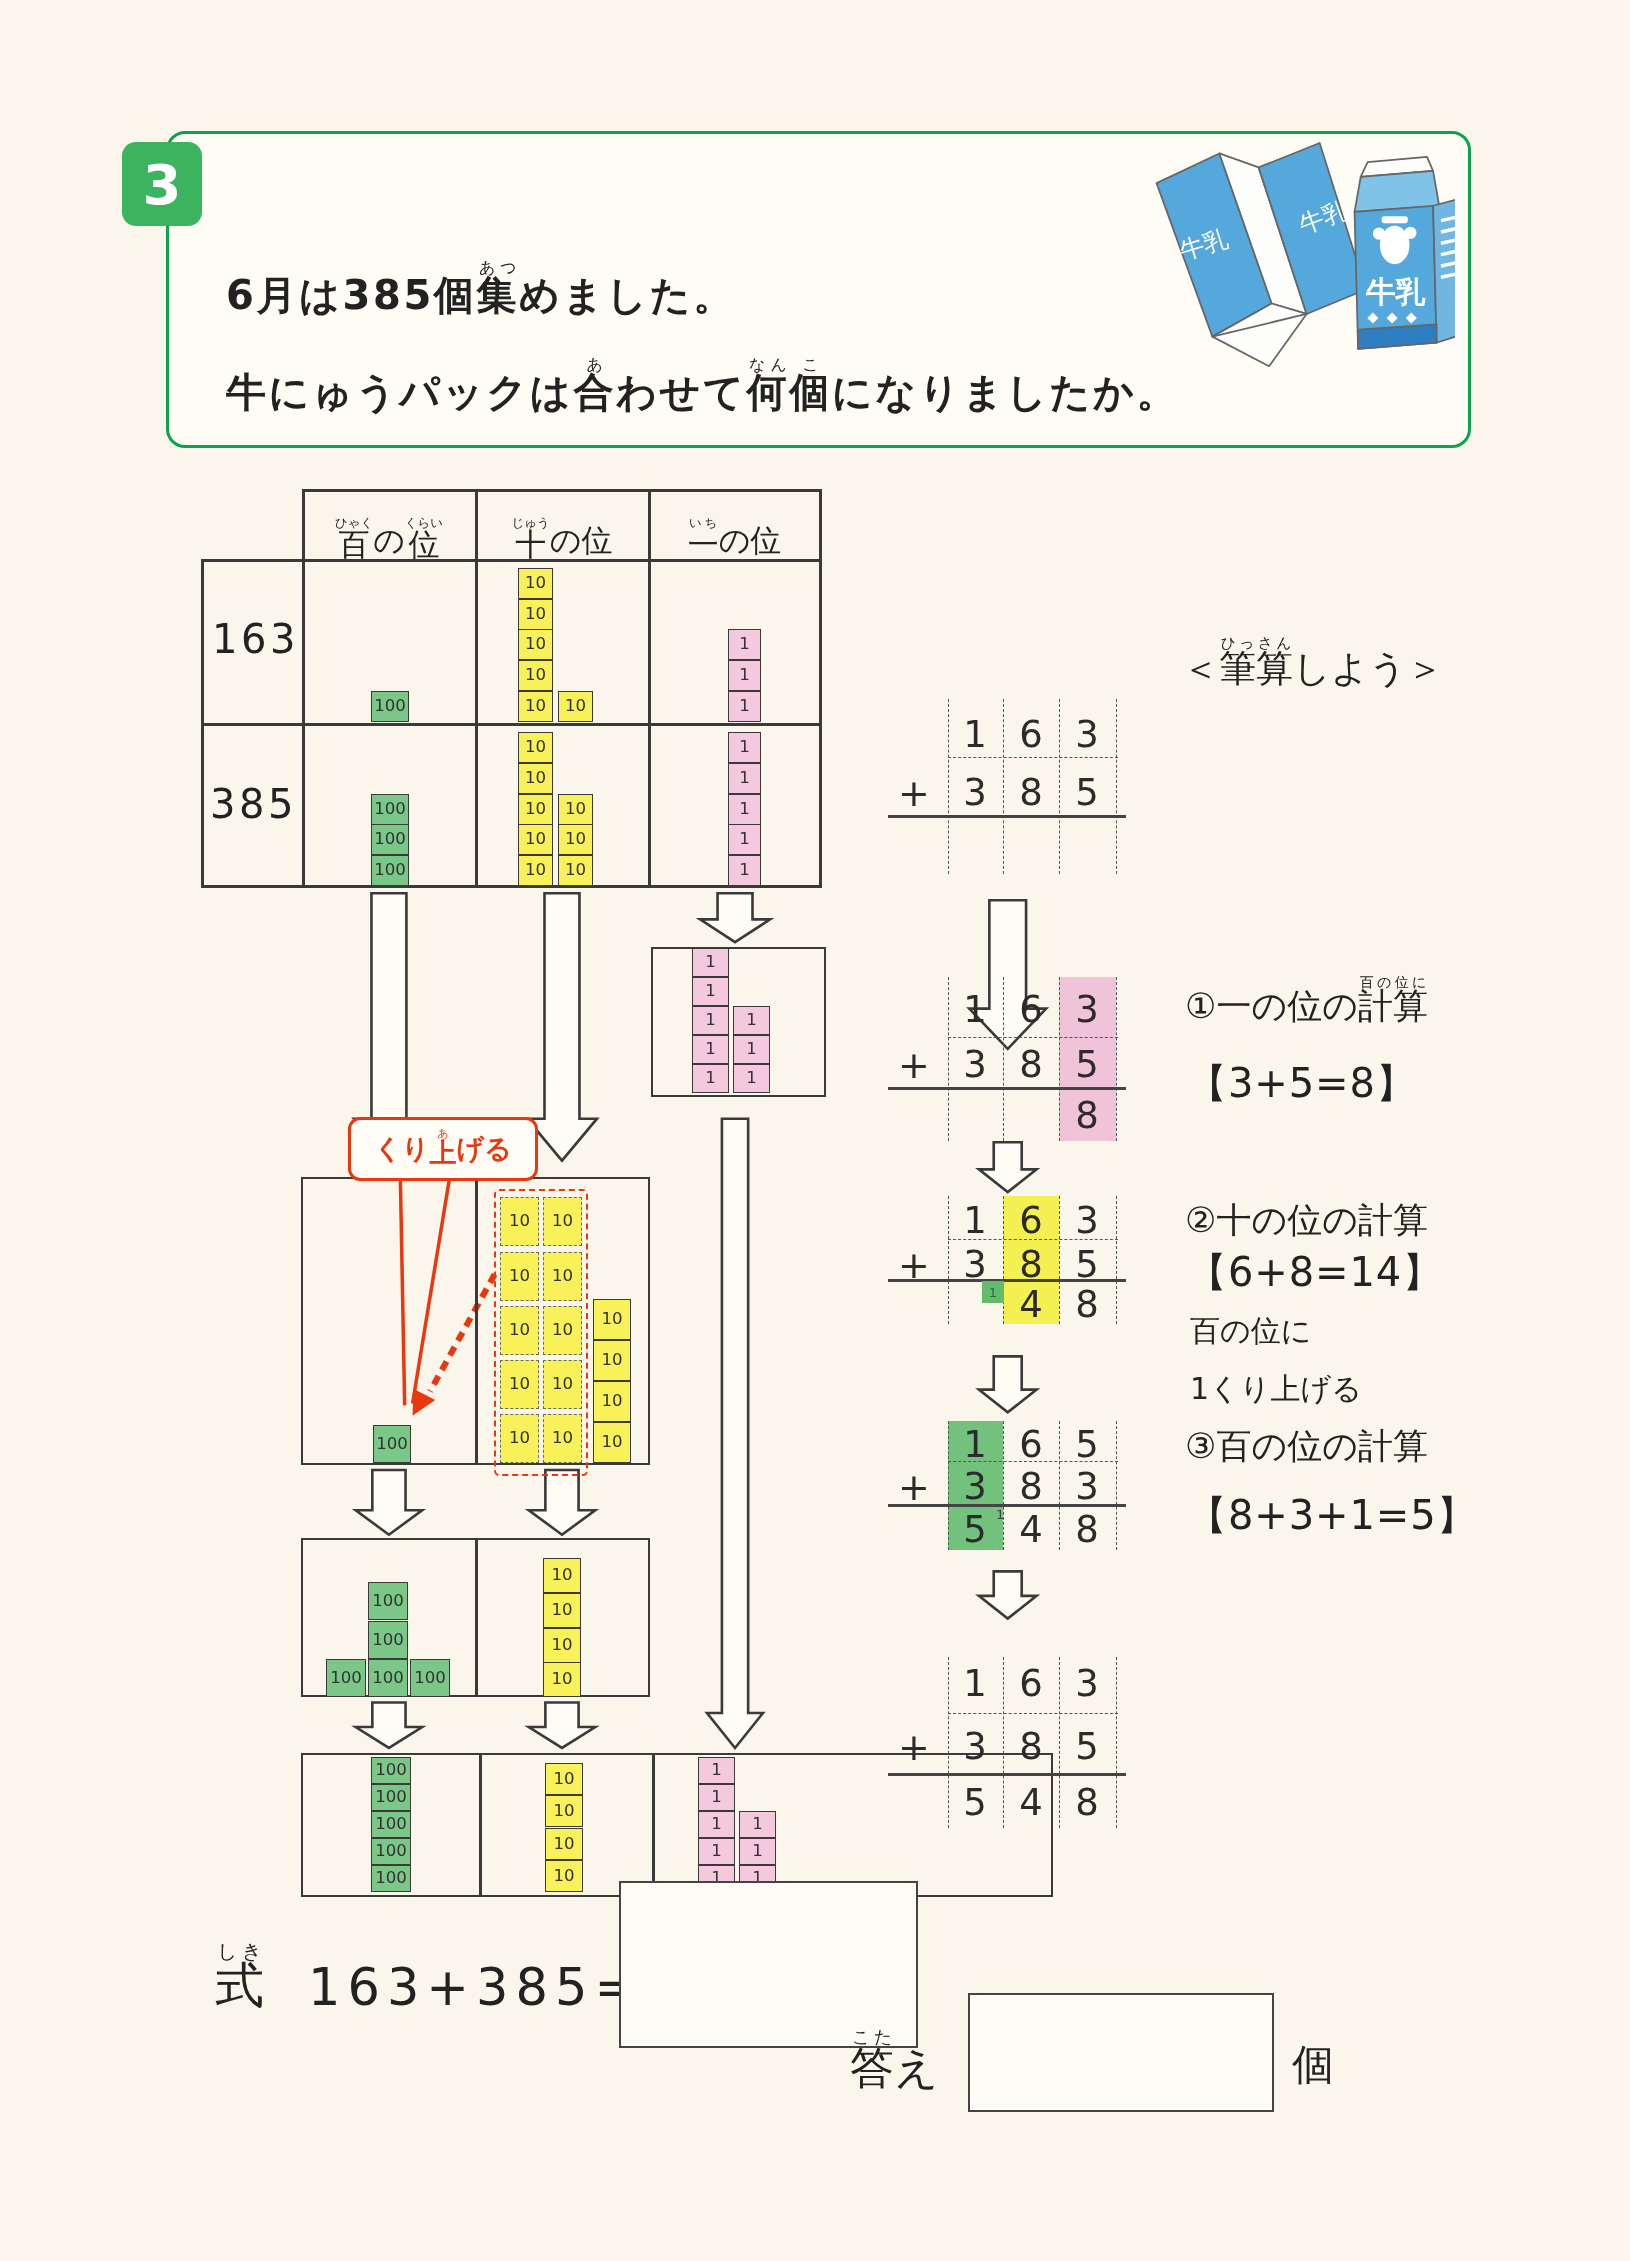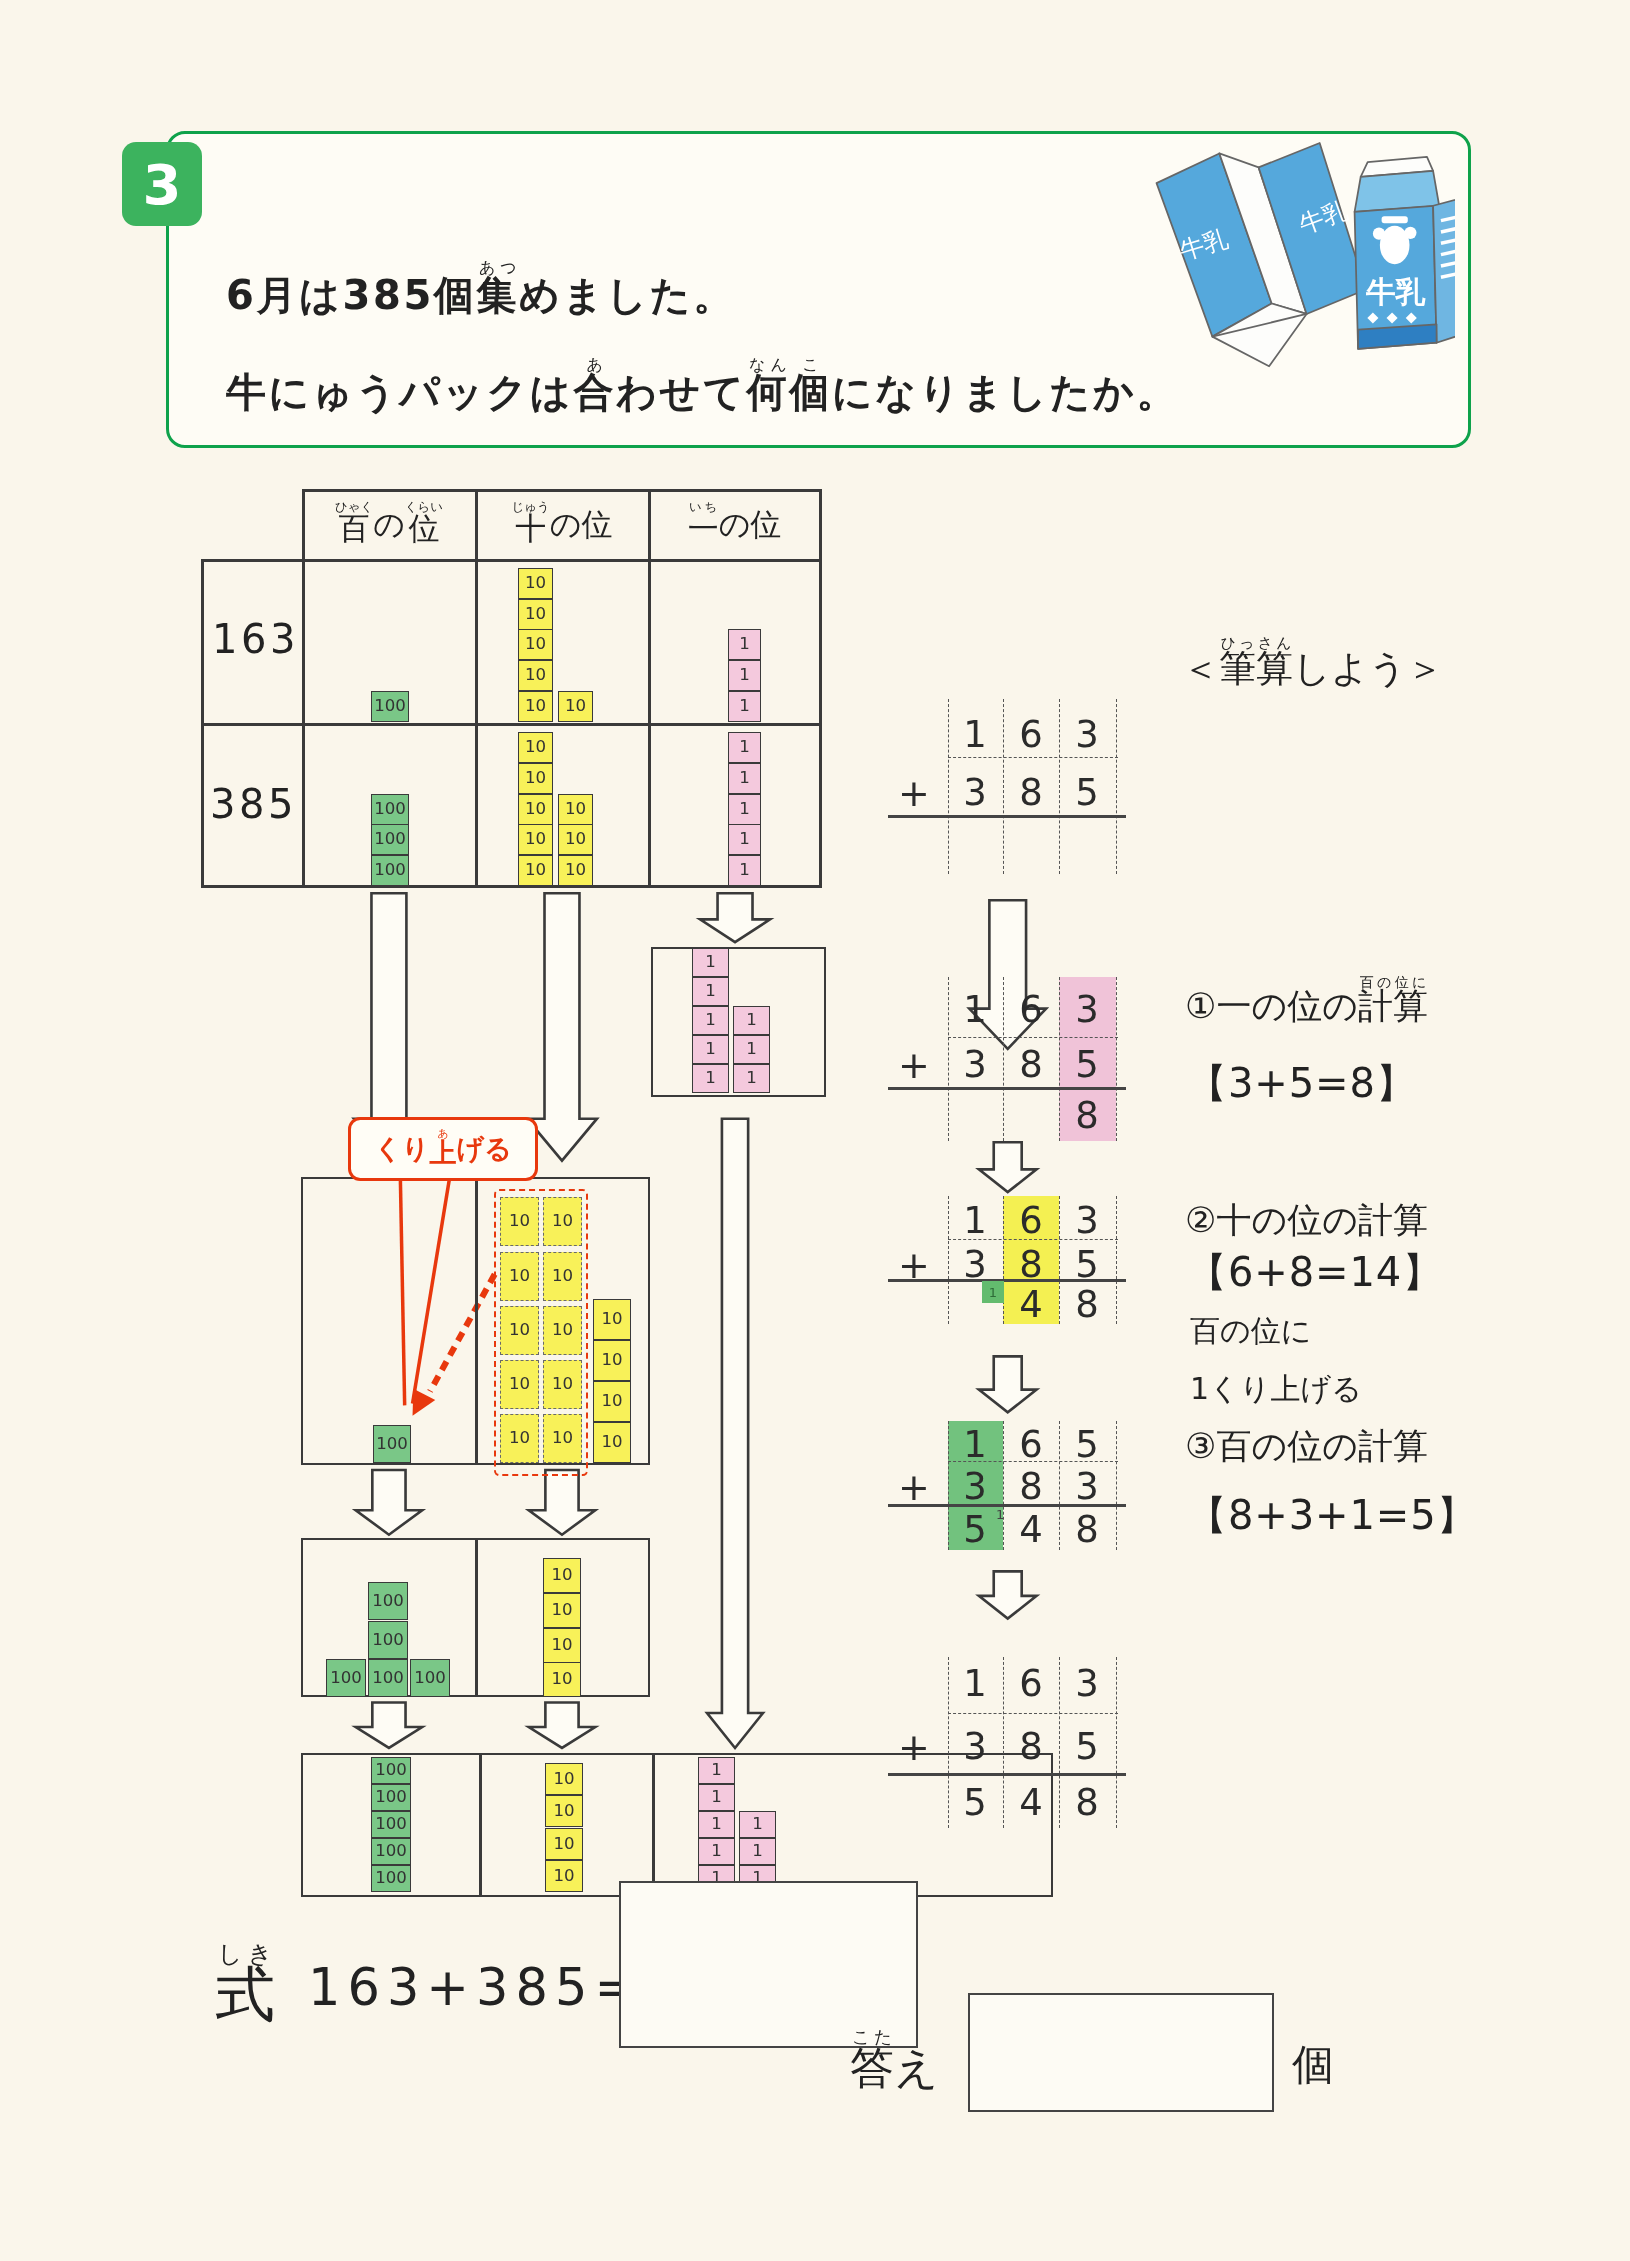--- a/index.html
+++ b/index.html
@@ -9,21 +9,21 @@
   svg.overlay{position:absolute;left:0;top:0;width:1630px;height:2261px;z-index:1;pointer-events:none;}
   
   .problem-box{left:166px;top:131px;width:1299px;height:311px;border:3.5px solid #0EA24B;border-radius:19px;background:#FEFCF5;z-index:2;}
   .badge{left:122px;top:142px;width:80px;height:84px;background:#3CB35E;border-radius:14px;color:#fff;
          font-size:56px;display:flex;align-items:center;justify-content:center;z-index:3;font-weight:600;}
   .ptext{font-size:40px;color:#222;letter-spacing:2.6px;font-weight:600;z-index:3;white-space:nowrap;}
   ruby{ruby-position:over;}
   rt{font-size:0.40em;font-weight:400;letter-spacing:0;}
   
   .tline{background:#3a3a3a;z-index:2;}
-  .hcell{z-index:3;display:flex;align-items:center;justify-content:center;font-size:31px;color:#222;font-weight:500;}
+  .hcell{z-index:3;display:flex;align-items:center;justify-content:center;font-size:31px;color:#222;font-weight:500;margin-top:16px;}
   .rowlabel{z-index:3;font-size:40px;color:#222;letter-spacing:3.5px;}
   .blk{position:absolute;border:1.7px solid #3a3a3a;box-sizing:border-box;display:flex;align-items:center;justify-content:center;
        font-size:16.6px;color:#333;z-index:3;line-height:1;}
   .g{background:#7AC787;}
   .y{background:#F8F159;}
   .p{background:#F4C9DD;}
   .blk.dash{border:1.7px dashed #6a6a6a;}
   .box{border:2.6px solid #3a3a3a;background:transparent;z-index:2;box-sizing:border-box;}
   .redrect{border:2.6px dashed #E8380D;border-radius:5.2px;z-index:2;box-sizing:border-box;}
   .callout{left:348px;top:1117px;width:184px;height:58px;border:3.5px solid #E8380D;border-radius:12.2px;background:#FFFDF6;
@@ -319,21 +319,21 @@
   <span class="dg" style="left:947px;top:1664px;">1</span>
   <span class="dg" style="left:1003px;top:1664px;">6</span>
   <span class="dg" style="left:1059px;top:1664px;">3</span>
   <span class="dg" style="left:947px;top:1727px;">3</span>
   <span class="dg" style="left:1003px;top:1727px;">8</span>
   <span class="dg" style="left:1059px;top:1727px;">5</span>
   <span class="dg" style="left:947px;top:1783px;">5</span>
   <span class="dg" style="left:1003px;top:1783px;">4</span>
   <span class="dg" style="left:1059px;top:1783px;">8</span>
 
-  <div class="bottomtext" style="left:215px;top:1942px;font-size:60px;"><ruby>式<rt>しき</rt></ruby></div>
+  <div class="bottomtext" style="left:215px;top:1942px;font-size:49px;"><ruby>式<rt>しき</rt></ruby></div>
   <div class="bottomtext" style="left:308px;top:1958px;font-size:51px;letter-spacing:7px;">163+385=</div>
   <div class="ansbox" style="left:619px;top:1881px;width:295px;height:163px;"></div>
   <div class="bottomtext" style="left:850px;top:2028px;font-size:44px;"><ruby>答<rt>こた</rt></ruby>え</div>
   <div class="ansbox" style="left:968px;top:1993px;width:302px;height:115px;"></div>
   <div class="bottomtext" style="left:1292px;top:2037px;font-size:42px;">個</div>
 
 </div>
 
 
 </body></html>

